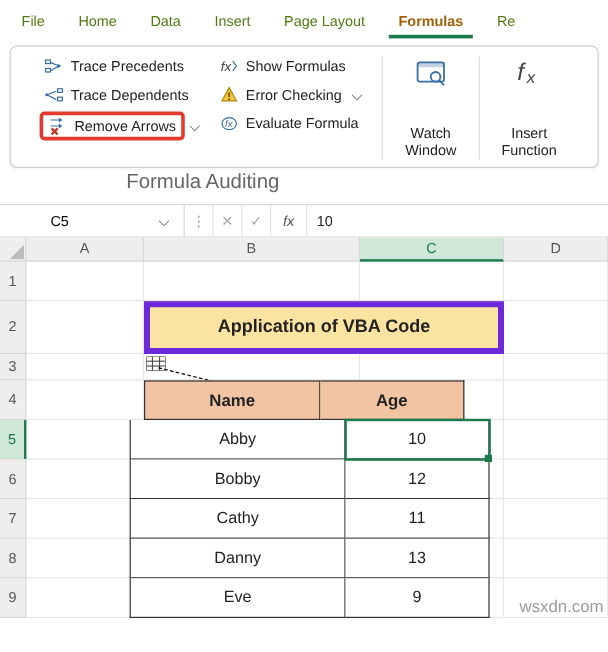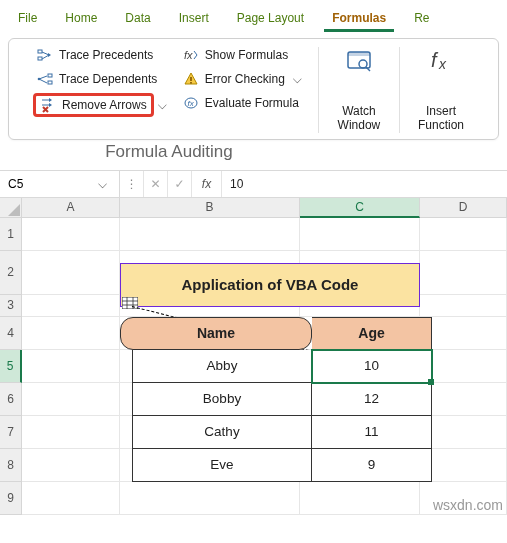--- a/index.html
+++ b/index.html
@@ -101,20 +101,21 @@
   svg.icon-big { width: 28px; height: 28px; }
   
   .fxbar {
     display: flex;
     align-items: stretch;
     margin-top: 6px;
     border-top: 1px solid #d9d9d9;
     border-bottom: 1px solid #d9d9d9;
     height: 28px;
     background: #fff;
+    padding-left: 34px;
   }
   .namebox {
     display: flex;
     align-items: center;
     width: 120px;
     border-right: 1px solid #d9d9d9;
     padding-left: 6px;
   }
   .namebox input {
     border: none; outline: none; width: 90px; font-size: 12px;
@@ -191,50 +192,49 @@
     position: absolute;
     top: 20px; 
     left: 22px;
     pointer-events: none;
   }
   .title-cell {
     position: absolute;
     left: 98px; top: 33px;
     width: 300px; height: 44px;
     background: #fbe3a1;
-    border: 1px solid #6d28d9;
+    border: 5px solid #6d28d9;
     display: flex;
     align-items: center;
     justify-content: center;
     font-weight: 700;
     font-size: 15px;
     pointer-events: auto;
-    margin-top: 12px;
   }
   .tbl-head {
     position: absolute;
     left: 98px; top: 99px;
     display: flex;
     pointer-events: auto;
   }
   .th {
     height: 33px;
     background: #f3c4a3;
     border: 1px solid #333;
     display: flex;
     align-items: center;
     justify-content: center;
     font-weight: 700;
     font-size: 14px;
   }
-  .th.nm { width: 192px; border-radius: 13px; }
+  .th.nm { width: 147px; }
   .th.ag { width: 120px; border-left: none; }
   .tbl-body {
     position: absolute;
-    left: 110px; top: 132px;
+    left: 86px; top: 132px;
     pointer-events: auto;
   }
   .tr { display: flex; }
   .td {
     height: 33px;
     border: 1px solid #333;
     border-top: none;
     display: flex;
     align-items: center;
     justify-content: center;
@@ -509,20 +509,24 @@
       </div>
       <div class="tr">
         <div class="td nm">Bobby</div>
         <div class="td ag">12</div>
       </div>
       <div class="tr">
         <div class="td nm">Cathy</div>
         <div class="td ag">11</div>
       </div>
       <div class="tr">
+        <div class="td nm">Danny</div>
+        <div class="td ag">13</div>
+      </div>
+      <div class="tr">
         <div class="td nm">Eve</div>
         <div class="td ag">9</div>
       </div>
     </div>
   </div>
 
   <div class="watermark">wsxdn.com</div>
 </div>
 
 </body></html>

